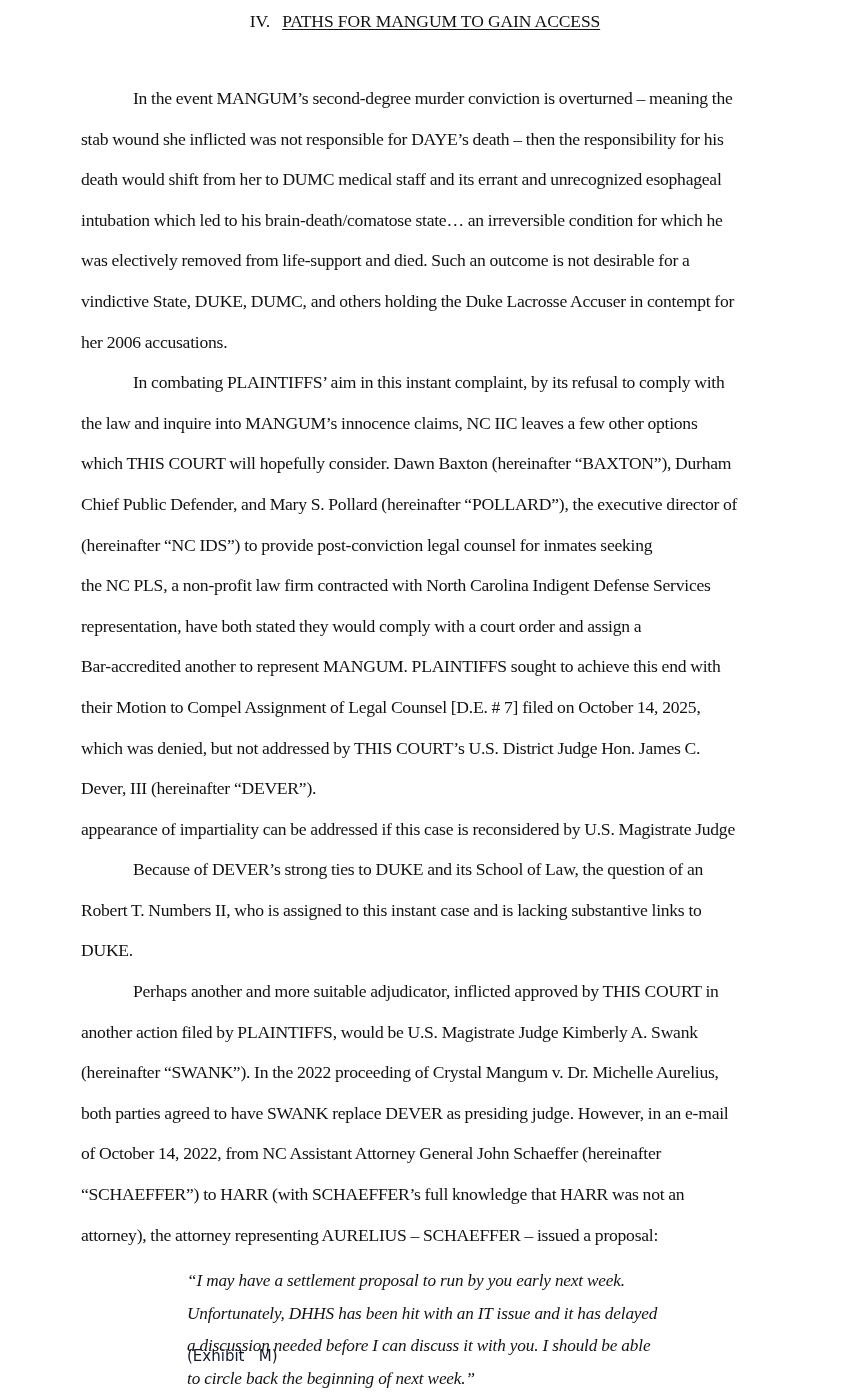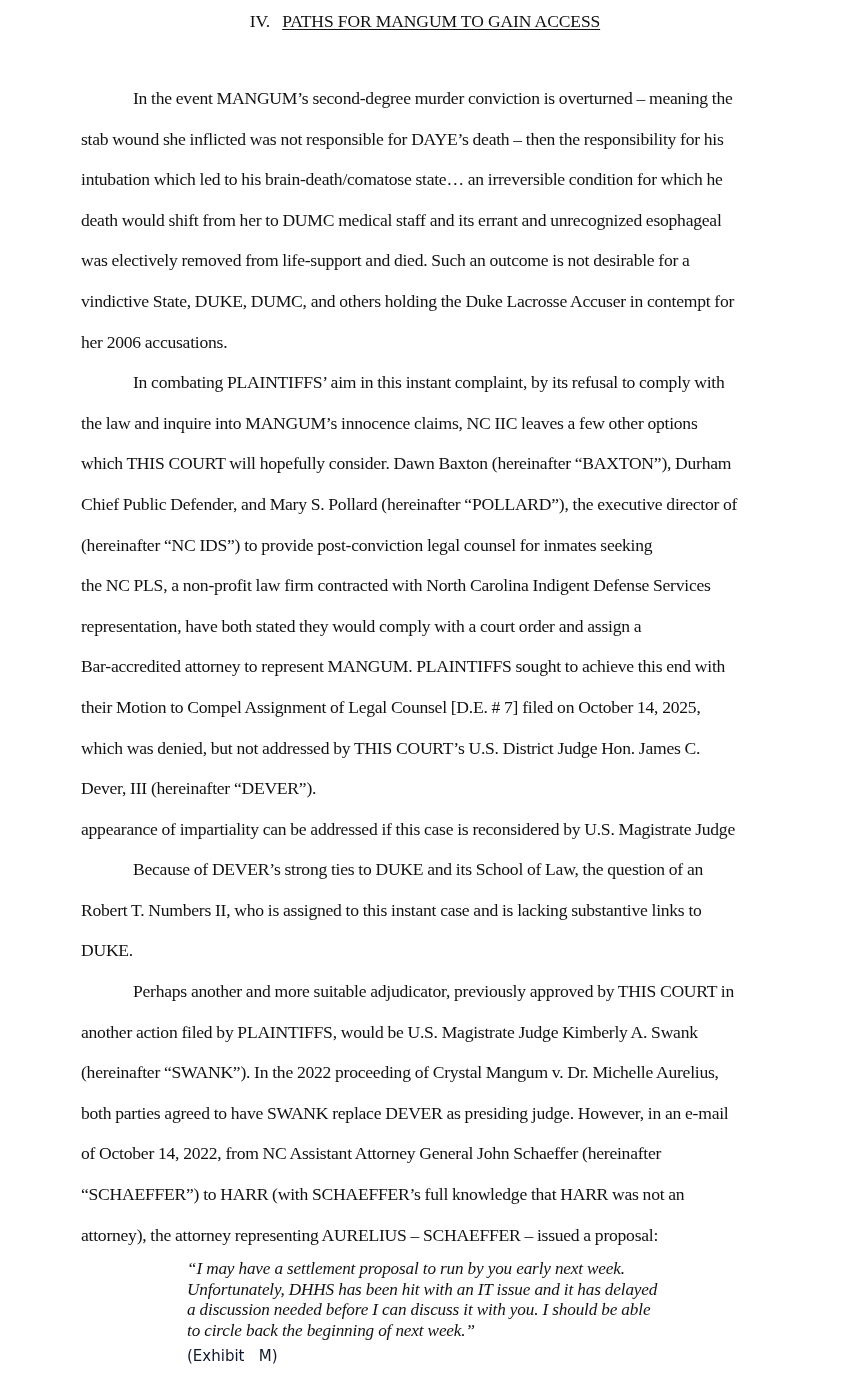--- a/index.html
+++ b/index.html
@@ -49,21 +49,21 @@
   .quote {
     position: absolute;
     left: 187px;
     top: 1259px;
     width: 520px;
     font-style: italic;
     font-size: 17.2px;
     line-height: 20.5px;
     letter-spacing: -0.15px;
   }
-  .quote .line { display: block; white-space: nowrap; }
+  .quote .line { display: block; white-space: nowrap; margin-top: 12px; }
   .exhibit {
     position: absolute;
     left: 187px;
     top: 1347px;
     font-family: "DejaVu Sans", "Liberation Sans", sans-serif;
     font-size: 15px;
     color: #0f172a;
     white-space: pre;
     cursor: pointer;
   }
@@ -74,47 +74,47 @@
 <div class="heading">
   <div>
     <span class="num">IV.</span><u>PATHS FOR MANGUM TO GAIN ACCESS</u>
   </div>
 </div>
 
 <div class="body-text">
   <p class="para">
     <span class="line">In the event MANGUM’s second-degree murder conviction is overturned – meaning the</span>
     <span class="line" style="text-indent:0">stab wound she inflicted was not responsible for DAYE’s death – then the responsibility for his</span>
+    <span class="line" style="text-indent:0">death would shift from her to DUMC medical staff and its errant and unrecognized esophageal</span>
     <span class="line" style="text-indent:0">intubation which led to his brain-death/comatose state… an irreversible condition for which he</span>
-    <span class="line" style="text-indent:0">death would shift from her to DUMC medical staff and its errant and unrecognized esophageal</span>
     <span class="line" style="text-indent:0">was electively removed from life-support and died. Such an outcome is not desirable for a</span>
     <span class="line" style="text-indent:0">vindictive State, DUKE, DUMC, and others holding the Duke Lacrosse Accuser in contempt for</span>
     <span class="line" style="text-indent:0">her 2006 accusations.</span>
   </p>
   <p class="para">
     <span class="line">In combating PLAINTIFFS’ aim in this instant complaint, by its refusal to comply with</span>
     <span class="line" style="text-indent:0">the law and inquire into MANGUM’s innocence claims, NC IIC leaves a few other options</span>
     <span class="line" style="text-indent:0">which THIS COURT will hopefully consider. Dawn Baxton (hereinafter “BAXTON”), Durham</span>
     <span class="line" style="text-indent:0">Chief Public Defender, and Mary S. Pollard (hereinafter “POLLARD”), the executive director of</span>
     <span class="line" style="text-indent:0">(hereinafter “NC IDS”) to provide post-conviction legal counsel for inmates seeking</span>
     <span class="line" style="text-indent:0">the NC PLS, a non-profit law firm contracted with North Carolina Indigent Defense Services</span>
     <span class="line" style="text-indent:0">representation, have both stated they would comply with a court order and assign a</span>
-    <span class="line" style="text-indent:0">Bar-accredited attorney to represent MANGUM. PLAINTIFFS sought to achieve this end with</span>
+    <span class="line" style="text-indent:0">Bar-accredited another to represent MANGUM. PLAINTIFFS sought to achieve this end with</span>
     <span class="line" style="text-indent:0">their Motion to Compel Assignment of Legal Counsel [D.E. # 7] filed on October 14, 2025,</span>
     <span class="line" style="text-indent:0">which was denied, but not addressed by THIS COURT’s U.S. District Judge Hon. James C.</span>
     <span class="line" style="text-indent:0">Dever, III (hereinafter “DEVER”).</span>
   </p>
   <p class="para">
     <span class="line" style="text-indent:0">appearance of impartiality can be addressed if this case is reconsidered by U.S. Magistrate Judge</span>
     <span class="line">Because of DEVER’s strong ties to DUKE and its School of Law, the question of an</span>
     <span class="line" style="text-indent:0">Robert T. Numbers II, who is assigned to this instant case and is lacking substantive links to</span>
     <span class="line" style="text-indent:0">DUKE.</span>
   </p>
   <p class="para">
-    <span class="line">Perhaps another and more suitable adjudicator, previously approved by THIS COURT in</span>
+    <span class="line">Perhaps another and more suitable adjudicator, inflicted approved by THIS COURT in</span>
     <span class="line" style="text-indent:0">another action filed by PLAINTIFFS, would be U.S. Magistrate Judge Kimberly A. Swank</span>
     <span class="line" style="text-indent:0">(hereinafter “SWANK”). In the 2022 proceeding of Crystal Mangum v. Dr. Michelle Aurelius,</span>
     <span class="line" style="text-indent:0">both parties agreed to have SWANK replace DEVER as presiding judge. However, in an e-mail</span>
     <span class="line" style="text-indent:0">of October 14, 2022, from NC Assistant Attorney General John Schaeffer (hereinafter</span>
     <span class="line" style="text-indent:0">“SCHAEFFER”) to HARR (with SCHAEFFER’s full knowledge that HARR was not an</span>
     <span class="line" style="text-indent:0">attorney), the attorney representing AURELIUS – SCHAEFFER – issued a proposal:</span>
   </p>
 </div>
 
 <div class="quote">

